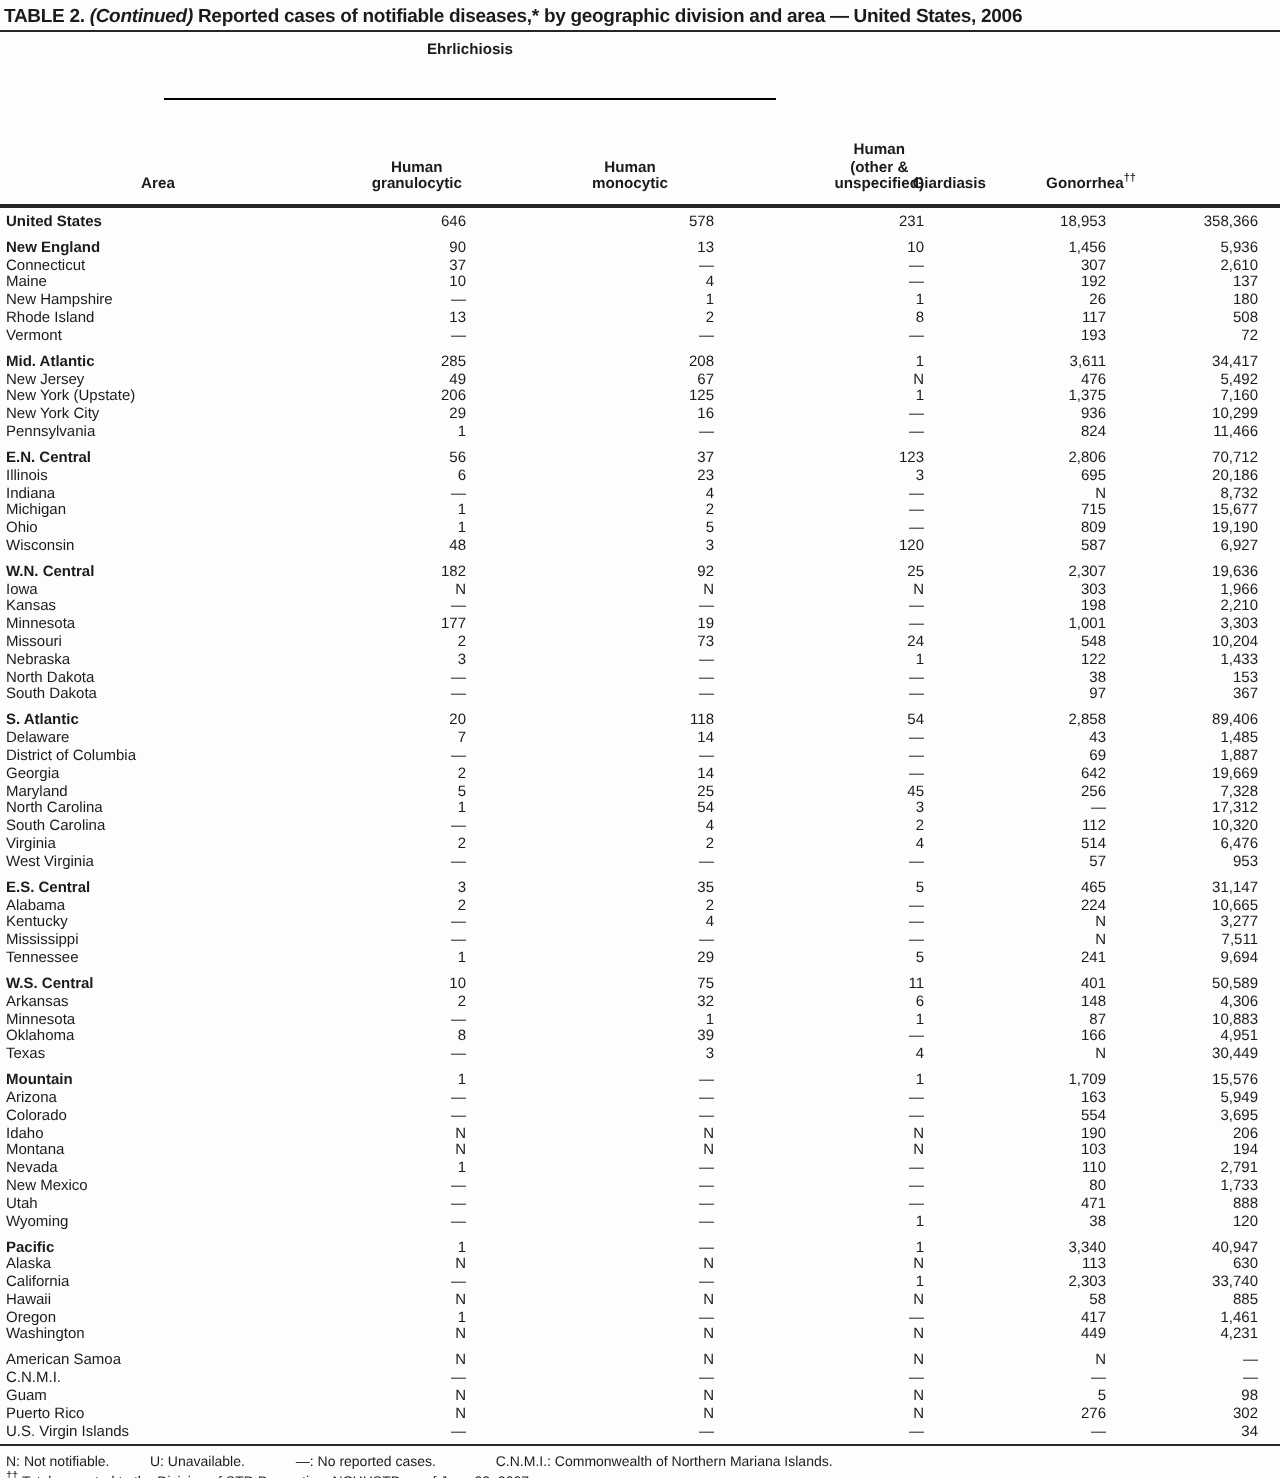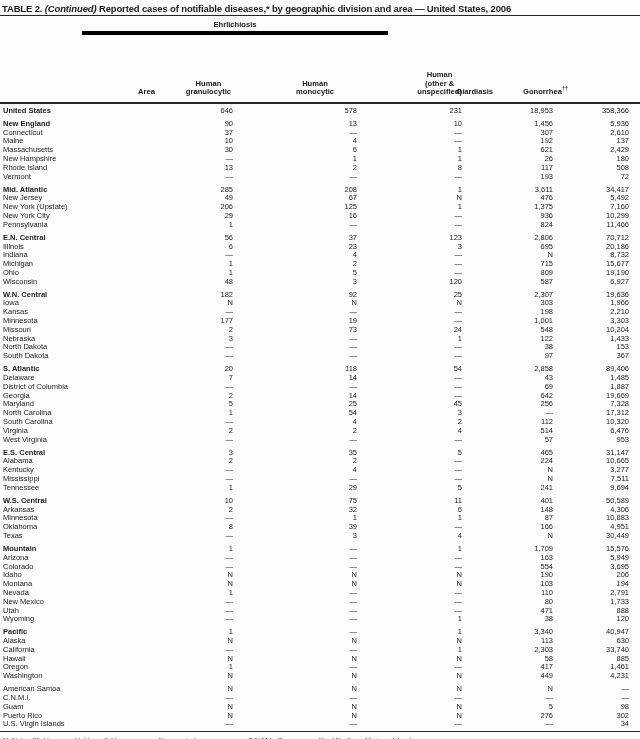--- a/index.html
+++ b/index.html
@@ -10,29 +10,29 @@
   }
   .title {
     padding:3px 2px 0 2px; font-size:9.5px; font-weight:bold;
     line-height:11px; white-space:nowrap; letter-spacing:-0.15px;
   }
   .title .cont { font-style:italic; }
   .title-rule { border-bottom:1.6px solid #262626; margin-top:1px; }
   .spanner {
     position:absolute; left:82px; top:20px; width:306px;
     text-align:center; font-weight:bold; font-size:7.6px; line-height:9px;
-    border-bottom:4px solid #000000; padding-bottom:2px;
+    border-bottom:1px solid #000000; padding-bottom:20px;
   }
   .headrow {
     display:flex; align-items:flex-end;
     padding:26px 3px 5px 3px; border-bottom:2px solid #262626;
   }
   .hc { font-size:7.6px; font-weight:bold; line-height:8.6px; text-align:right; box-sizing:border-box; flex:none; }
   .hc .ctr { display:inline-block; text-align:center; white-space:pre-line;margin-top:29px; }
-  .h-area { width:152px; text-align:right; }
+  .h-area { width:152px; text-align:center; }
   .h-g1   { width:82px;  padding-right:6px; }
   .h-g2   { width:124px; padding-right:27px; }
   .h-g3   { width:105px; padding-right:4px; }
   .h-gia  { width:91px;  padding-right:20px; }
   .h-gon  { width:72px;  padding-right:2px; position:relative; left:-59px; }
   .h-gia .ctr { position:relative; left:-44px; }
   sup { font-size:5.5px; vertical-align:super; line-height:0; }
   table.data {
     border-collapse:collapse; table-layout:fixed;
     width:626px; margin:3px 0 0 3px;
@@ -113,28 +113,20 @@
         </tr>
         <tr>
           <td class="area">Maine</td>
           <td>10</td>
           <td>4</td>
           <td>—</td>
           <td>192</td>
           <td class="gon">137</td>
         </tr>
         <tr>
-          <td class="area">Massachusetts</td>
-          <td>30</td>
-          <td>6</td>
-          <td>1</td>
-          <td>621</td>
-          <td class="gon">2,429</td>
-        </tr>
-        <tr>
           <td class="area">New Hampshire</td>
           <td>—</td>
           <td>1</td>
           <td>1</td>
           <td>26</td>
           <td class="gon">180</td>
         </tr>
         <tr>
           <td class="area">Rhode Island</td>
           <td>13</td>

